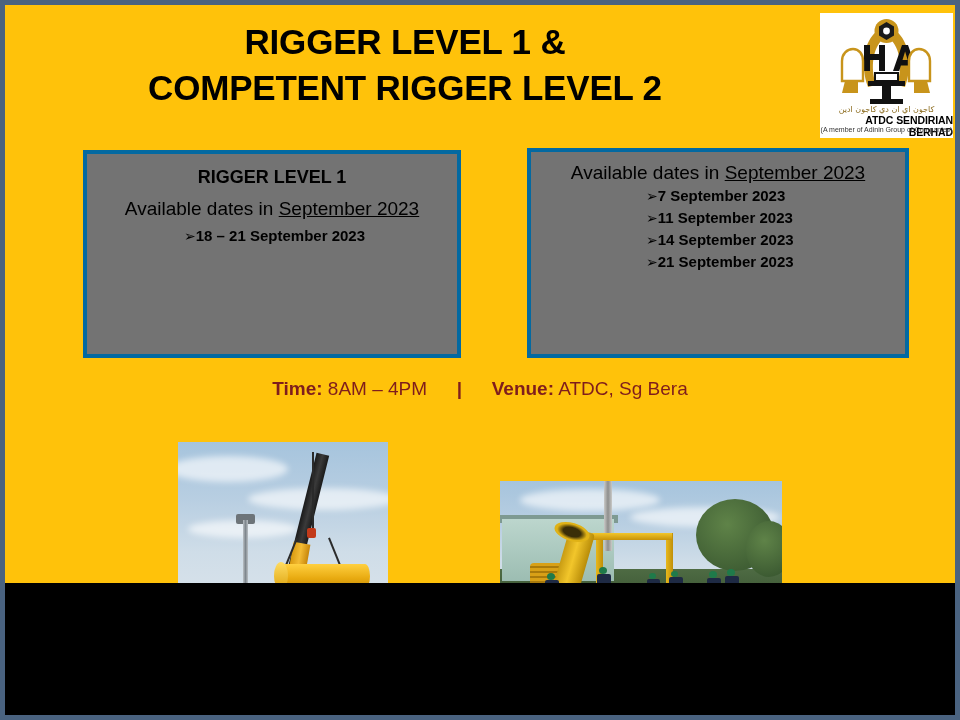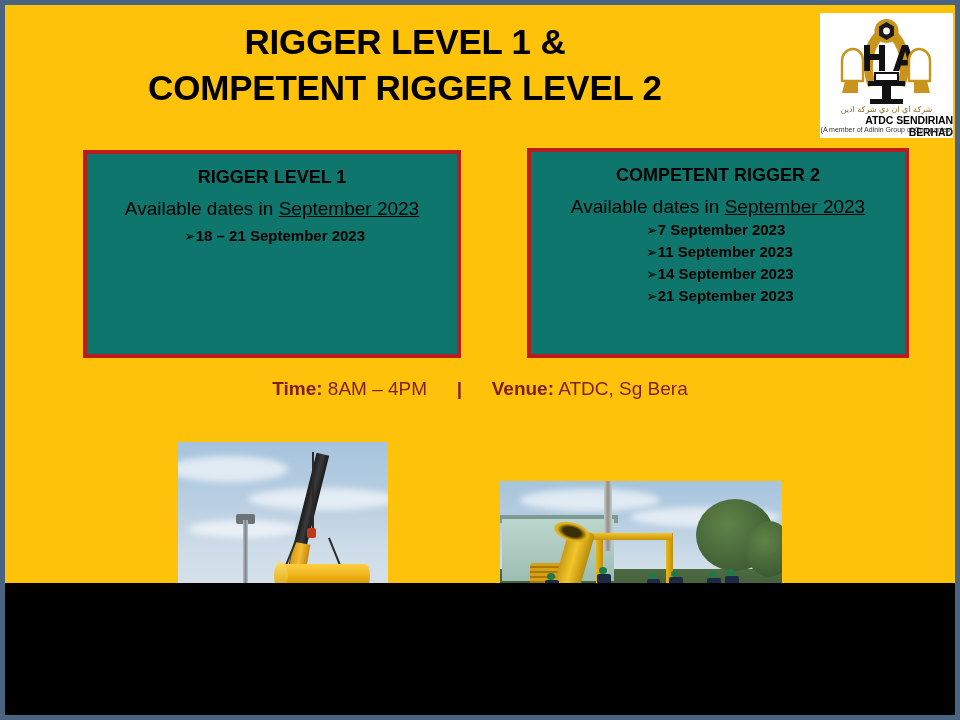--- a/index.html
+++ b/index.html
@@ -105,22 +105,22 @@
     width: 133px;
     text-align: center;
     font-size: 7px;
     color: #333333;
   }
 
   
   .info-box {
     position: absolute;
     box-sizing: border-box;
-    background: #0f766e;
-    border: 4px solid #b91c1c;
+    background: #737373;
+    border: 4px solid #0369a1;
   }
   #box-left  { left: 78px;  top: 145px; width: 378px; height: 208px; }
   #box-right { left: 522px; top: 143px; width: 382px; height: 210px; }
 
   .box-title {
     text-align: center;
     font-size: 18px;
     font-weight: bold;
     color: #000000;
     margin-top: 13px;
@@ -372,37 +372,36 @@
         <path d="M22 46 c0 -7 5 -12 11 -12 c6 0 10 5 10 12 l0 20 l-21 0 z" fill="#ffffff" stroke="#C8941B" stroke-width="2.4"></path>
         <path d="M25 66 l-3 12 l16 0 l0 -12 z" fill="#C8941B"></path>
         <path d="M110 46 c0 -7 -5 -12 -11 -12 c-6 0 -10 5 -10 12 l0 20 l21 0 z" fill="#ffffff" stroke="#C8941B" stroke-width="2.4"></path>
         <path d="M107 66 l3 12 l-16 0 l0 -12 z" fill="#C8941B"></path>
 
         <rect x="55" y="58" width="23" height="8" fill="#ffffff" stroke="#111111" stroke-width="2"></rect>
         <rect x="48" y="66" width="37" height="5" fill="#111111"></rect>
         <rect x="62" y="71" width="9" height="15" fill="#111111"></rect>
         <rect x="50" y="84" width="33" height="5" fill="#111111"></rect>
       </svg>
-      <div id="logo-arabic">شركة اي ان دي شركة ادين</div>
+      <div id="logo-arabic">كاجون اي ان دي كاجون ادين</div>
       <div id="logo-name">ATDC SENDIRIAN BERHAD</div>
       <div id="logo-sub">(A member of Adinin Group of Companies)</div>
     </div>
 
     <div class="info-box" id="box-left">
       <div class="box-title">RIGGER LEVEL 1</div>
       <div class="box-subtitle">
         <span>Available dates in </span><span class="em">September 2023</span>
       </div>
       <ul class="date-list">
         <li class="indent"><span class="bullet">➢</span><span>18 – 21 September 2023</span></li>
       </ul>
     </div>
 
     <div class="info-box" id="box-right">
-      <div class="box-title">COMPETENT RIGGER 2</div>
       <div class="box-subtitle">
         <span>Available dates in </span><span class="em">September 2023</span>
       </div>
       <ul class="date-list">
         <li class="indent"><span class="bullet">➢</span><span>7 September 2023</span></li>
         <li class="indent"><span class="bullet">➢</span><span>11 September 2023</span></li>
         <li class="indent"><span class="bullet">➢</span><span>14 September 2023</span></li>
         <li class="indent"><span class="bullet">➢</span><span>21 September 2023</span></li>
       </ul>
     </div>

